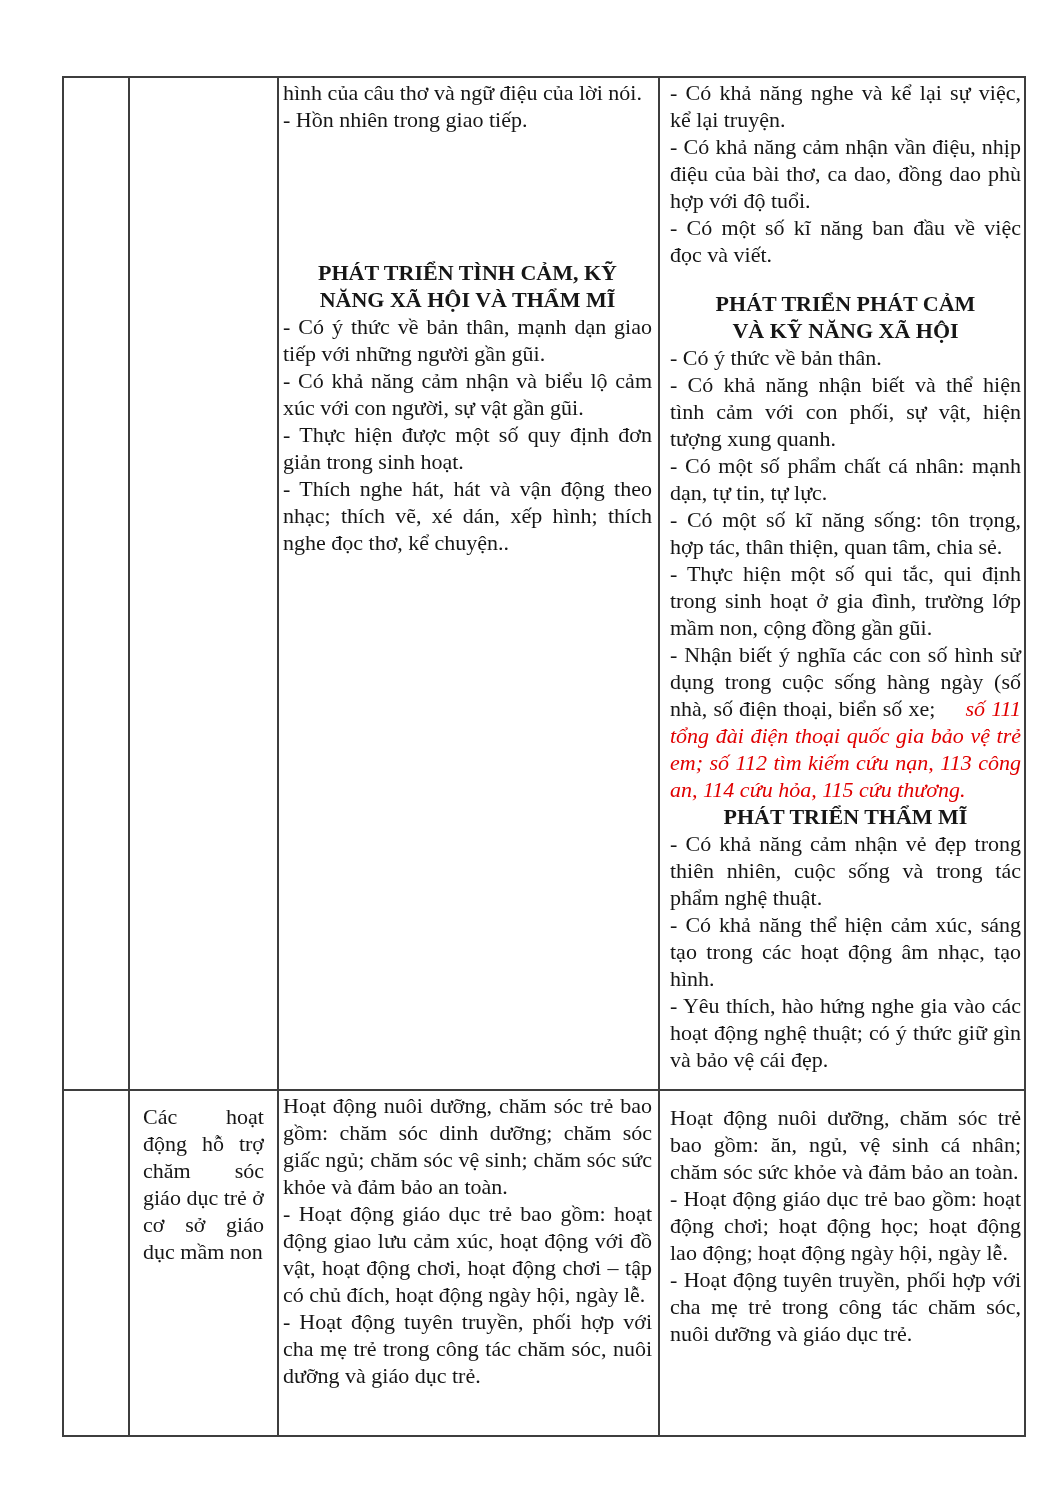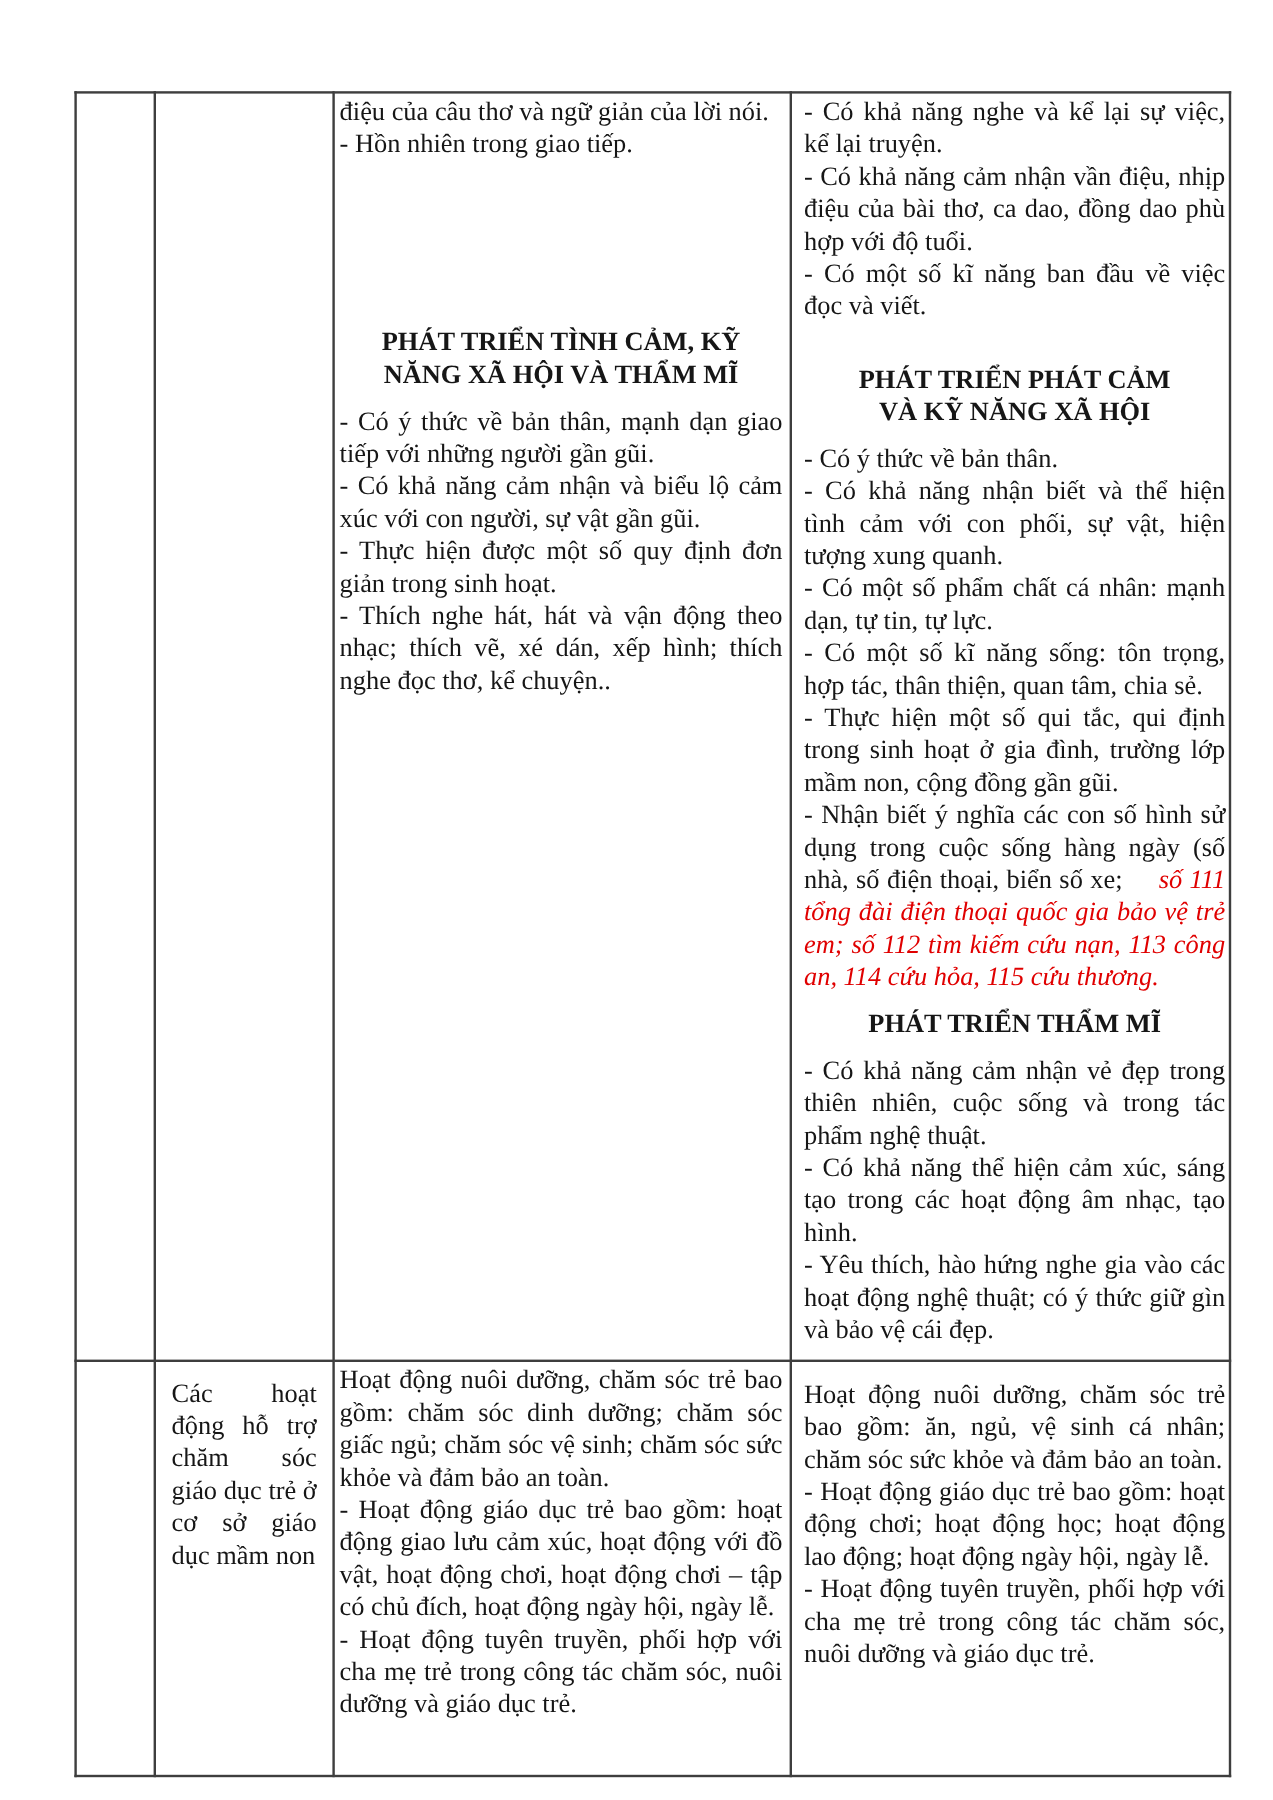--- a/index.html
+++ b/index.html
@@ -21,29 +21,29 @@
     table-layout: fixed;
   }
   table.doc-table td {
     border: 2px solid #3e3e3e;
     vertical-align: top;
     font-size: 22px;
     line-height: 27px;
     overflow: hidden;
   }
   td.c3 { padding: 1px 6px 0 4px; }
-  td.c4 { padding: 1px 3px 12px 10px; }
+  td.c4 { padding: 1px 3px 0 10px; }
   td.row1 { height: 1009px; }
   td.row2 { height: 320px; }
   .para { margin: 0; text-align: justify; }
   .heading {
     font-weight: bold;
     text-align: center;
     white-space: pre-line;
-    margin: 12px;
+    margin: 0;
   }
   .spacer-col3 { height: 126px; }
   .spacer-col4 { height: 22px; }
   td.label-cell {
     vertical-align: middle;
     padding: 12px 13px;
     text-align: justify;
   }
   .red-inline { color: #e00000; font-style: italic; margin-left: 24px; }
 </style>
@@ -56,21 +56,21 @@
       <col style="width:66px">
       <col style="width:149px">
       <col style="width:381px">
       <col style="width:366px">
     </colgroup>
     <tbody>
         <tr>
       <td class="row1"></td>
       <td class="row1"></td>
       <td class="row1 c3">
-        <div class="para">điệu của câu thơ và ngữ giản của lời nói.</div>
+        <div class="para">hình của câu thơ và ngữ điệu của lời nói.</div>
         <div class="para">- Hồn nhiên trong giao tiếp.</div>
         <div class="spacer-col3"></div>
         <div class="heading">PHÁT TRIỂN TÌNH CẢM, KỸ
 NĂNG XÃ HỘI VÀ THẨM MĨ</div>
         <div class="para">- Có ý thức về bản thân, mạnh dạn giao tiếp với những người gần gũi.</div>
         <div class="para">- Có khả năng cảm nhận và biểu lộ cảm xúc với con người, sự vật gần gũi.</div>
         <div class="para">- Thực hiện được một số quy định đơn giản trong sinh hoạt.</div>
         <div class="para">- Thích nghe hát, hát và vận động theo nhạc; thích vẽ, xé dán, xếp hình; thích nghe đọc thơ, kể chuyện..</div>
       </td>
       <td class="row1 c4">

